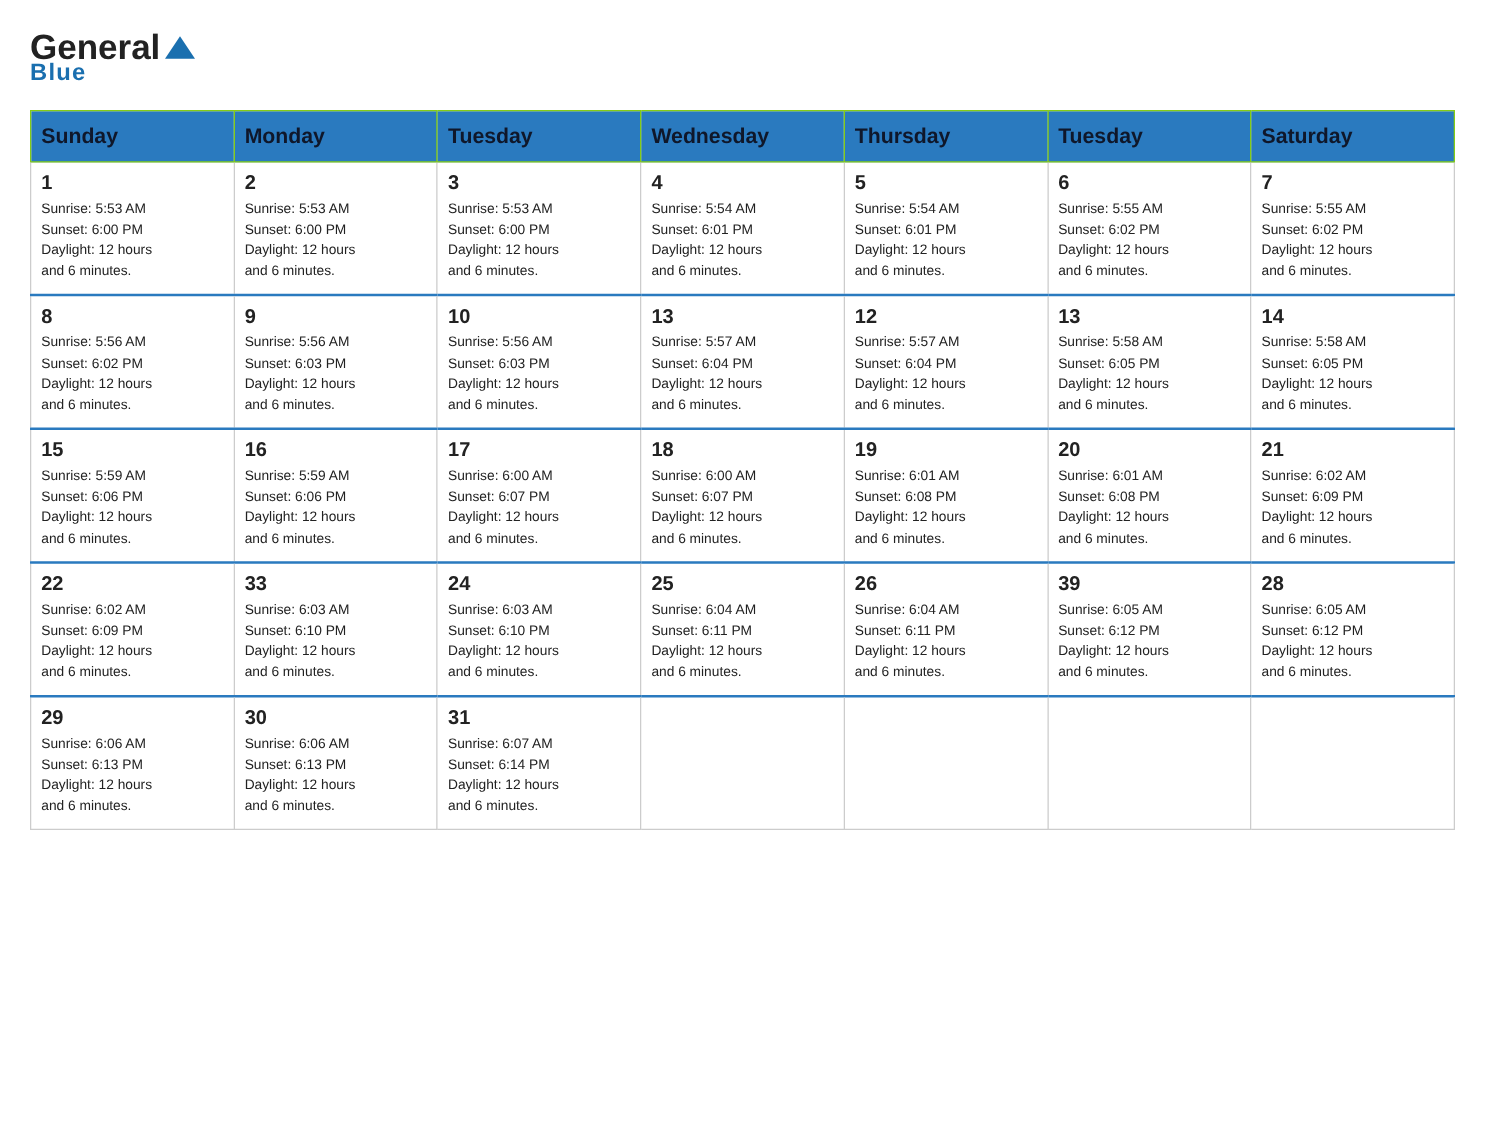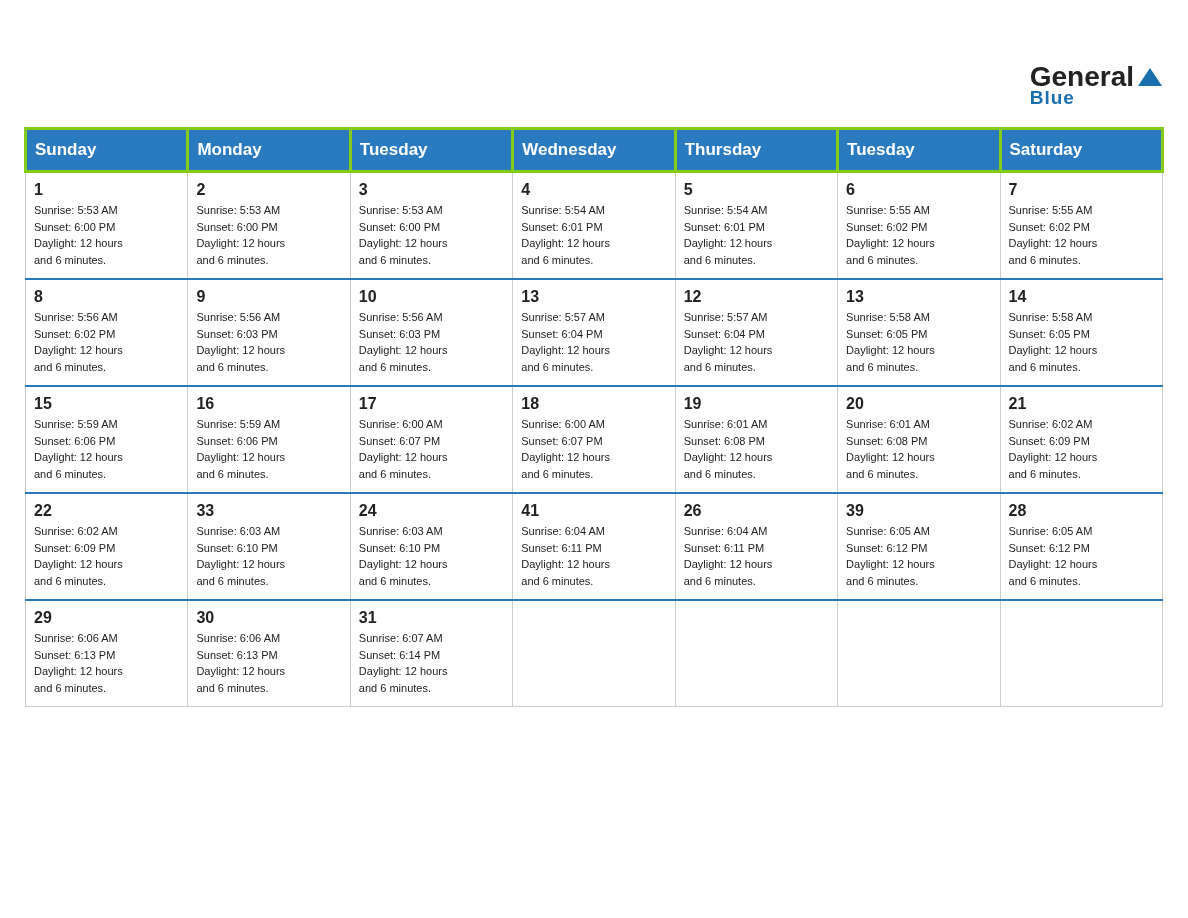--- a/index.html
+++ b/index.html
@@ -5,24 +5,23 @@
     * { box-sizing: border-box; margin: 0; padding: 0; }
     body {
       font-family: Arial, sans-serif;
       background: #fff;
       padding: 24px;
       width: 1188px;
       min-height: 918px;
     }
     .header {
       display: flex;
-      justify-content: flex-end;
+      justify-content: flex-start;
       align-items: flex-start;
       margin-bottom: 18px;
-      margin-top: 39px;
     }
     .logo {
       display: flex;
       flex-direction: column;
       align-items: flex-start;
     }
     .logo-text {
       font-size: 28px;
       font-weight: bold;
       color: #222;
@@ -49,26 +48,26 @@
       color: #444;
       margin-top: 4px;
     }
     table {
       width: 100%;
       border-collapse: collapse;
       table-layout: fixed;
     }
     thead tr th {
       background-color: #2a7abf;
-      color: #ffffff;
+      color: #0f172a;
       font-size: 17px;
       font-weight: bold;
       padding: 10px 8px;
       text-align: left;
-      border: 3px solid #84cc16;
+      border: 1px solid #84cc16;
     }
     tbody tr td {
       vertical-align: top;
       padding: 8px 8px 10px 8px;
       border: 1px solid #ccc;
       font-size: 13px;
       color: #222;
       min-height: 90px;
       background: #fff;
     }
@@ -219,21 +218,21 @@
         </td>
         <td>
           <span class="day-num">33</span>
 <div class="day-info">Sunrise: 6:03 AM<br>Sunset: 6:10 PM<br>Daylight: 12 hours<br>and 6 minutes.</div>
         </td>
         <td>
           <span class="day-num">24</span>
 <div class="day-info">Sunrise: 6:03 AM<br>Sunset: 6:10 PM<br>Daylight: 12 hours<br>and 6 minutes.</div>
         </td>
         <td>
-          <span class="day-num">41</span>
+          <span class="day-num">25</span>
 <div class="day-info">Sunrise: 6:04 AM<br>Sunset: 6:11 PM<br>Daylight: 12 hours<br>and 6 minutes.</div>
         </td>
         <td>
           <span class="day-num">26</span>
 <div class="day-info">Sunrise: 6:04 AM<br>Sunset: 6:11 PM<br>Daylight: 12 hours<br>and 6 minutes.</div>
         </td>
         <td>
           <span class="day-num">39</span>
 <div class="day-info">Sunrise: 6:05 AM<br>Sunset: 6:12 PM<br>Daylight: 12 hours<br>and 6 minutes.</div>
         </td>

